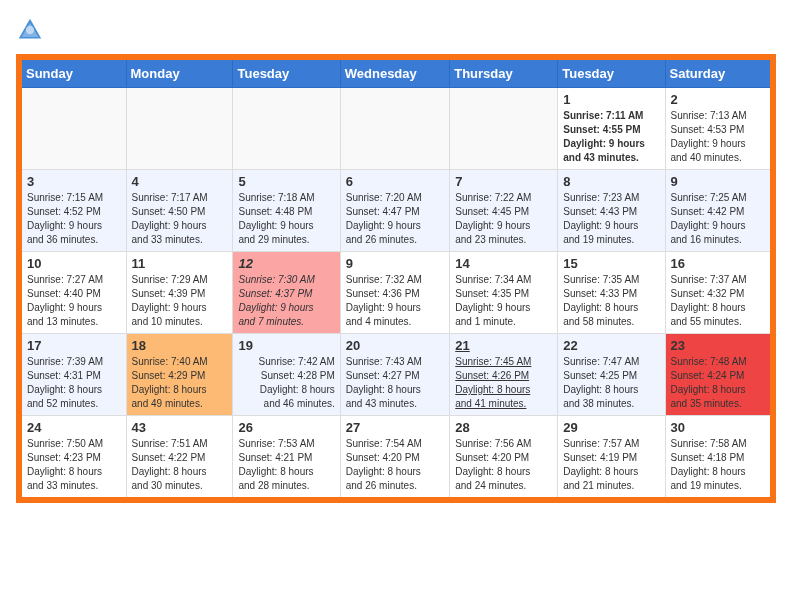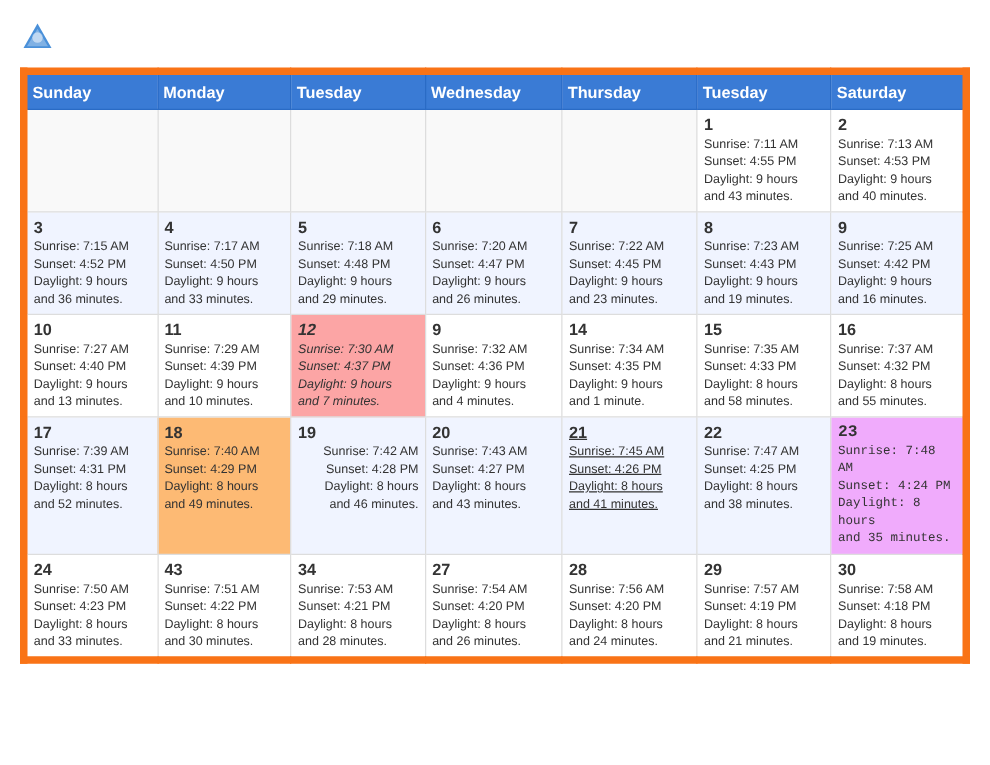--- a/index.html
+++ b/index.html
@@ -133,21 +133,21 @@
   </thead>
   <tbody id="calendar-body">
   <tr>
         <td class="empty"></td>
         <td class="empty"></td>
         <td class="empty"></td>
         <td class="empty"></td>
         <td class="empty"></td>
         <td style="background: rgb(255, 255, 255);">
           <span class="day-number">1</span>
-          <div class="day-info" style="white-space: pre-line;">Sunrise: 7:11 AM
+          <div class="day-info" style="white-space: pre-line; font-weight: bold;">Sunrise: 7:11 AM
 Sunset: 4:55 PM
 Daylight: 9 hours
 and 43 minutes.</div>
         </td>
         <td style="background: rgb(255, 255, 255);">
           <span class="day-number">2</span>
           <div class="day-info" style="white-space: pre-line;">Sunrise: 7:13 AM
 Sunset: 4:53 PM
 Daylight: 9 hours
 and 40 minutes.</div>
@@ -291,21 +291,21 @@
 Daylight: 8 hours
 and 41 minutes.</div>
         </td>
         <td style="background: rgb(240, 244, 255);">
           <span class="day-number">22</span>
           <div class="day-info" style="white-space: pre-line;">Sunrise: 7:47 AM
 Sunset: 4:25 PM
 Daylight: 8 hours
 and 38 minutes.</div>
         </td>
-        <td style="background: #f0abfc; font-family: Liberation Mono, monospace;">
+        <td style="background: #ef4444;">
           <span class="day-number">23</span>
           <div class="day-info" style="white-space: pre-line;">Sunrise: 7:48 AM
 Sunset: 4:24 PM
 Daylight: 8 hours
 and 35 minutes.</div>
         </td>
       </tr>
       <tr>
         <td style="background: rgb(255, 255, 255);">
           <span class="day-number">24</span>
@@ -315,21 +315,21 @@
 and 33 minutes.</div>
         </td>
         <td style="background: rgb(255, 255, 255);">
           <span class="day-number">43</span>
           <div class="day-info" style="white-space: pre-line;">Sunrise: 7:51 AM
 Sunset: 4:22 PM
 Daylight: 8 hours
 and 30 minutes.</div>
         </td>
         <td style="background: rgb(255, 255, 255);">
-          <span class="day-number">34</span>
+          <span class="day-number">26</span>
           <div class="day-info" style="white-space: pre-line;">Sunrise: 7:53 AM
 Sunset: 4:21 PM
 Daylight: 8 hours
 and 28 minutes.</div>
         </td>
         <td style="background: rgb(255, 255, 255);">
           <span class="day-number">27</span>
           <div class="day-info" style="white-space: pre-line;">Sunrise: 7:54 AM
 Sunset: 4:20 PM
 Daylight: 8 hours

